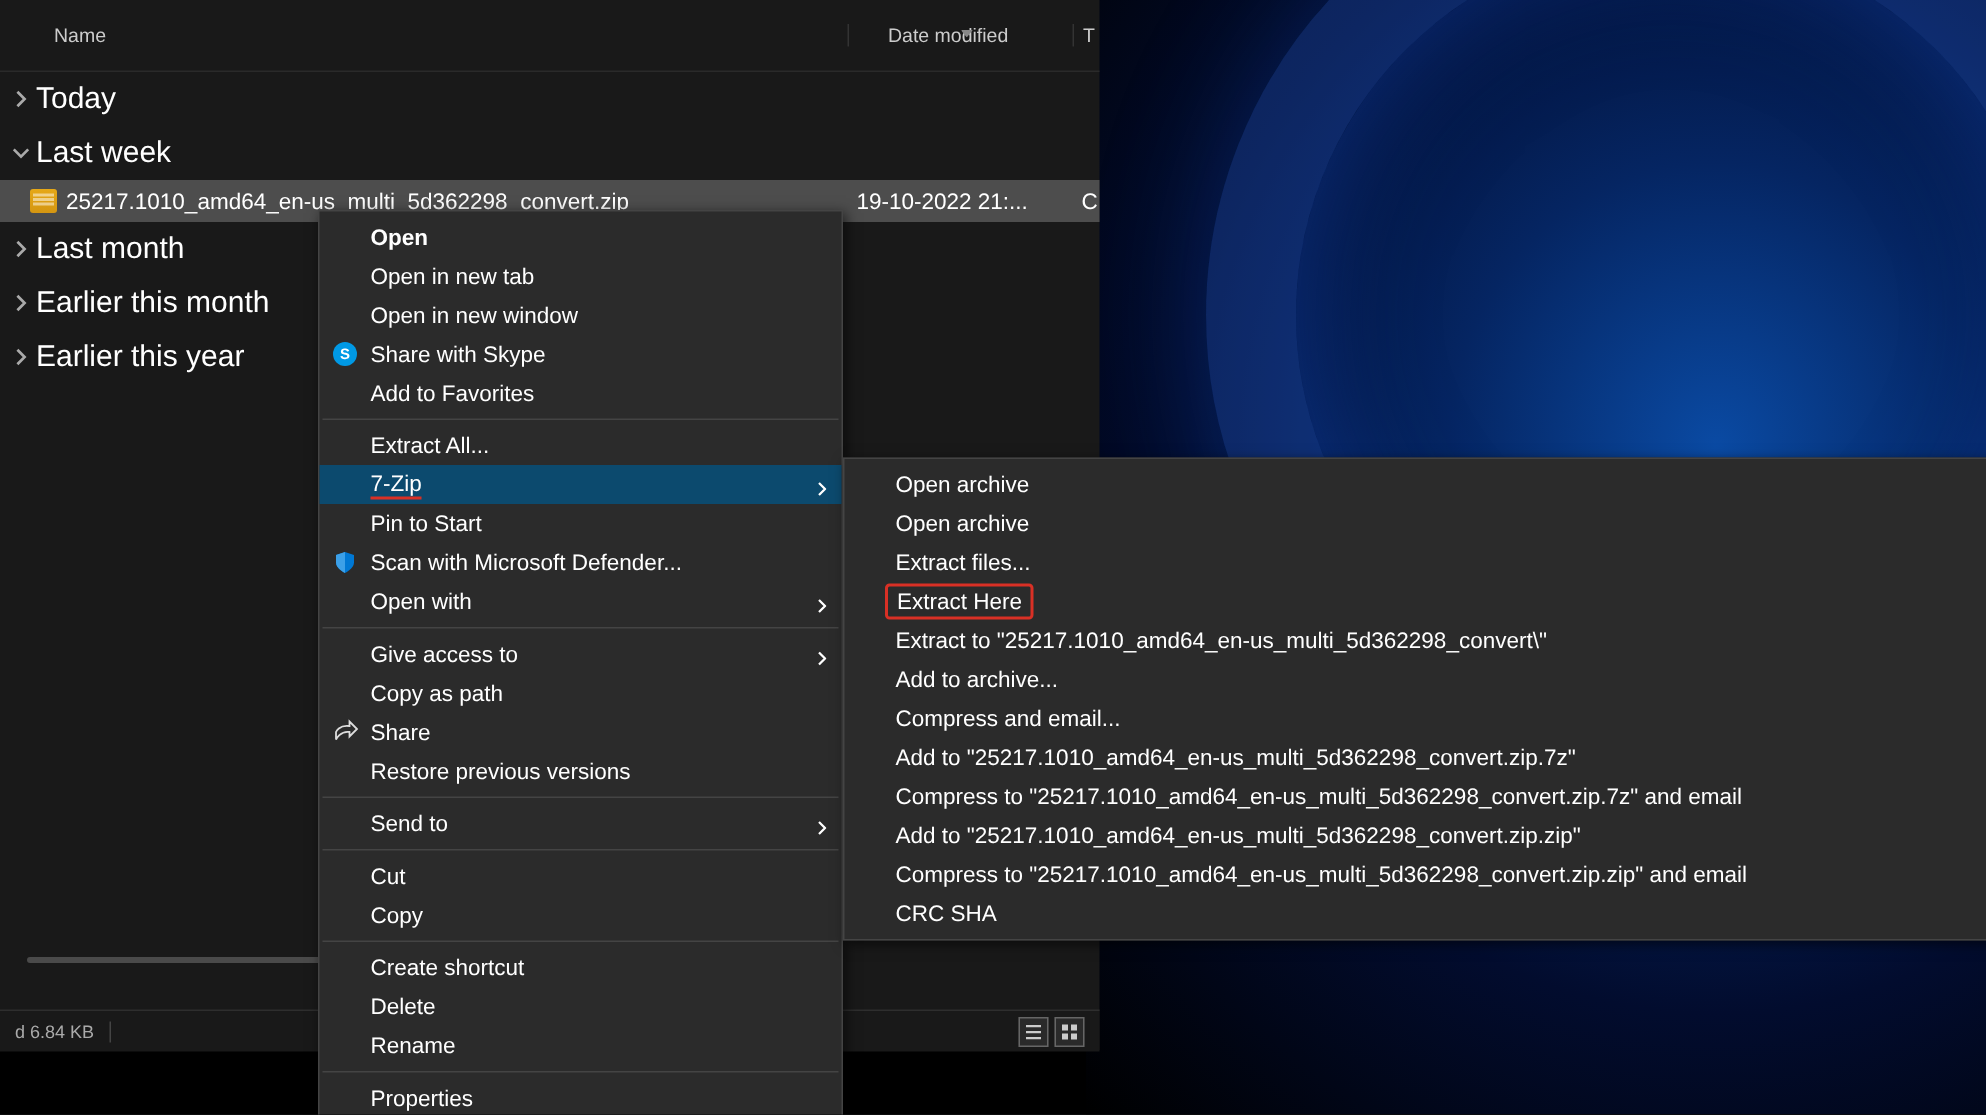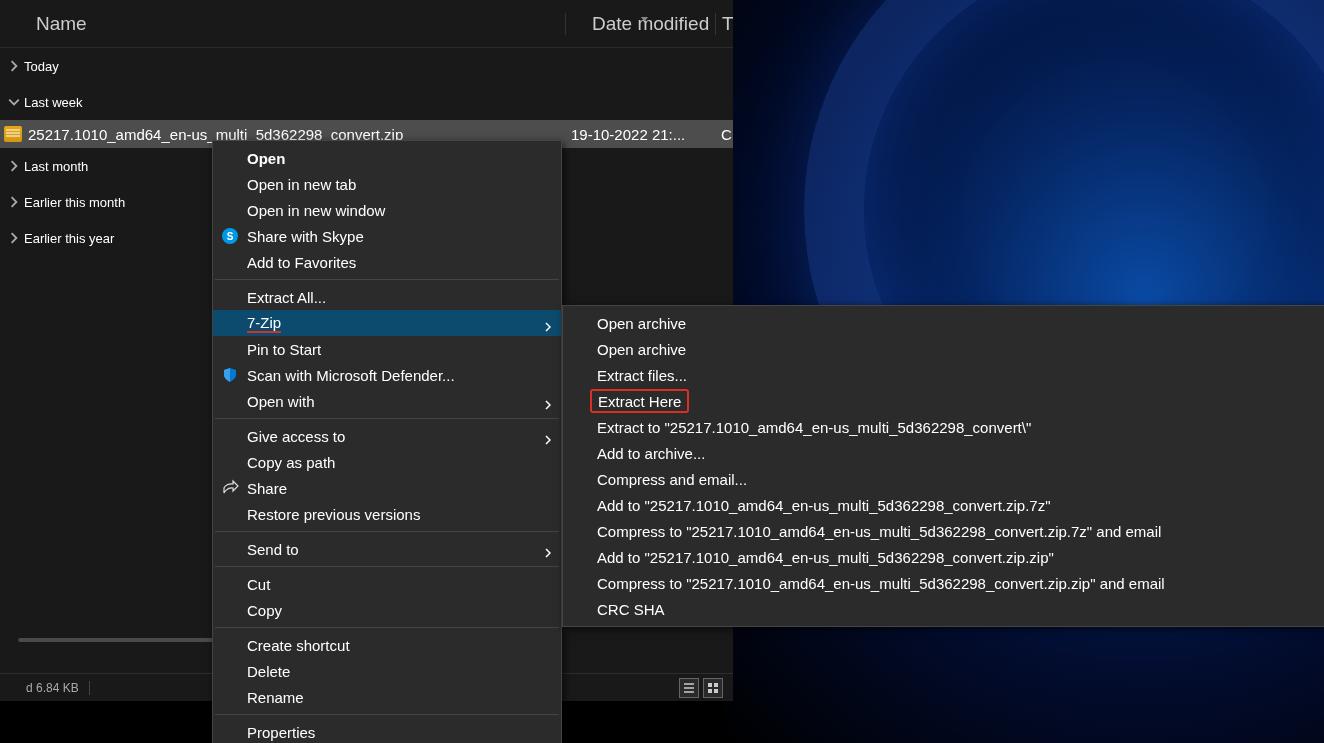--- a/index.html
+++ b/index.html
@@ -43,21 +43,21 @@
       width: 733px;
       height: 700px;
       background: #191919;
       z-index: 1;
     }
     .column-headers {
       display: flex;
       height: 48px;
       align-items: center;
       color: #ccc;
-      font-size: 19px;
+      font-size: 13px;
       border-bottom: 1px solid #2a2a2a;
     }
     .col-name {
       padding-left: 36px;
       flex: 1;
     }
     .col-date {
       width: 150px;
       border-left: 1px solid #333;
       padding-left: 26px;
@@ -79,40 +79,40 @@
       width: 18px;
       border-left: 1px solid #333;
       padding-left: 6px;
       overflow: hidden;
     }
     .group-row {
       display: flex;
       align-items: center;
       height: 36px;
       color: #fff;
-      font-size: 13px;
+      font-size: 20px;
       padding-left: 8px;
       cursor: pointer;
     }
     .chevron {
       width: 12px;
       height: 12px;
       margin-right: 4px;
       display: inline-flex;
       color: #aaa;
     }
     .chevron svg { width: 100%; height: 100%; }
     .file-row {
       display: flex;
       align-items: center;
       height: 28px;
       background: #4d4d4d;
       color: #fff;
       font-size: 15px;
-      padding-left: 4px;
+      padding-left: 20px;
     }
     .file-icon {
       width: 18px;
       height: 16px;
       background: linear-gradient(#e6a817, #d49612);
       border-radius: 2px;
       margin-right: 6px;
       position: relative;
     }
     .file-icon::before {
@@ -197,21 +197,21 @@
       bottom: 42px;
       left: 0;
       width: 733px;
       height: 28px;
       background: #191919;
       border-top: 1px solid #2e2e2e;
       display: flex;
       align-items: center;
       color: #aaa;
       font-size: 12px;
-      padding-left: 26px;
+      padding-left: 10px;
       z-index: 2;
     }
     .status-sep {
       width: 1px;
       height: 14px;
       background: #444;
       margin: 0 10px;
     }
     .view-buttons {
       margin-left: auto;

